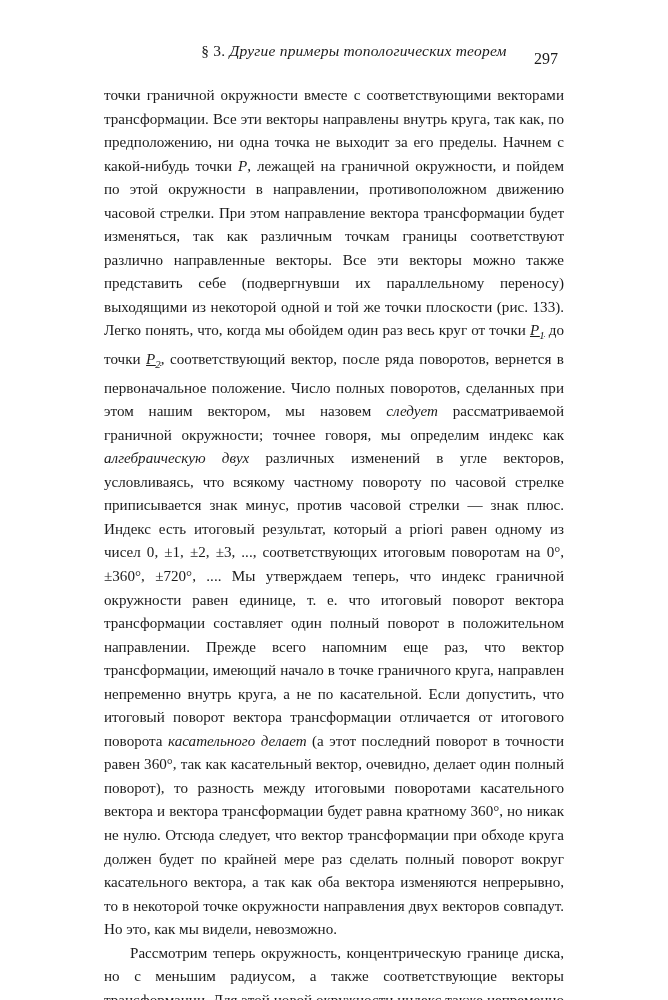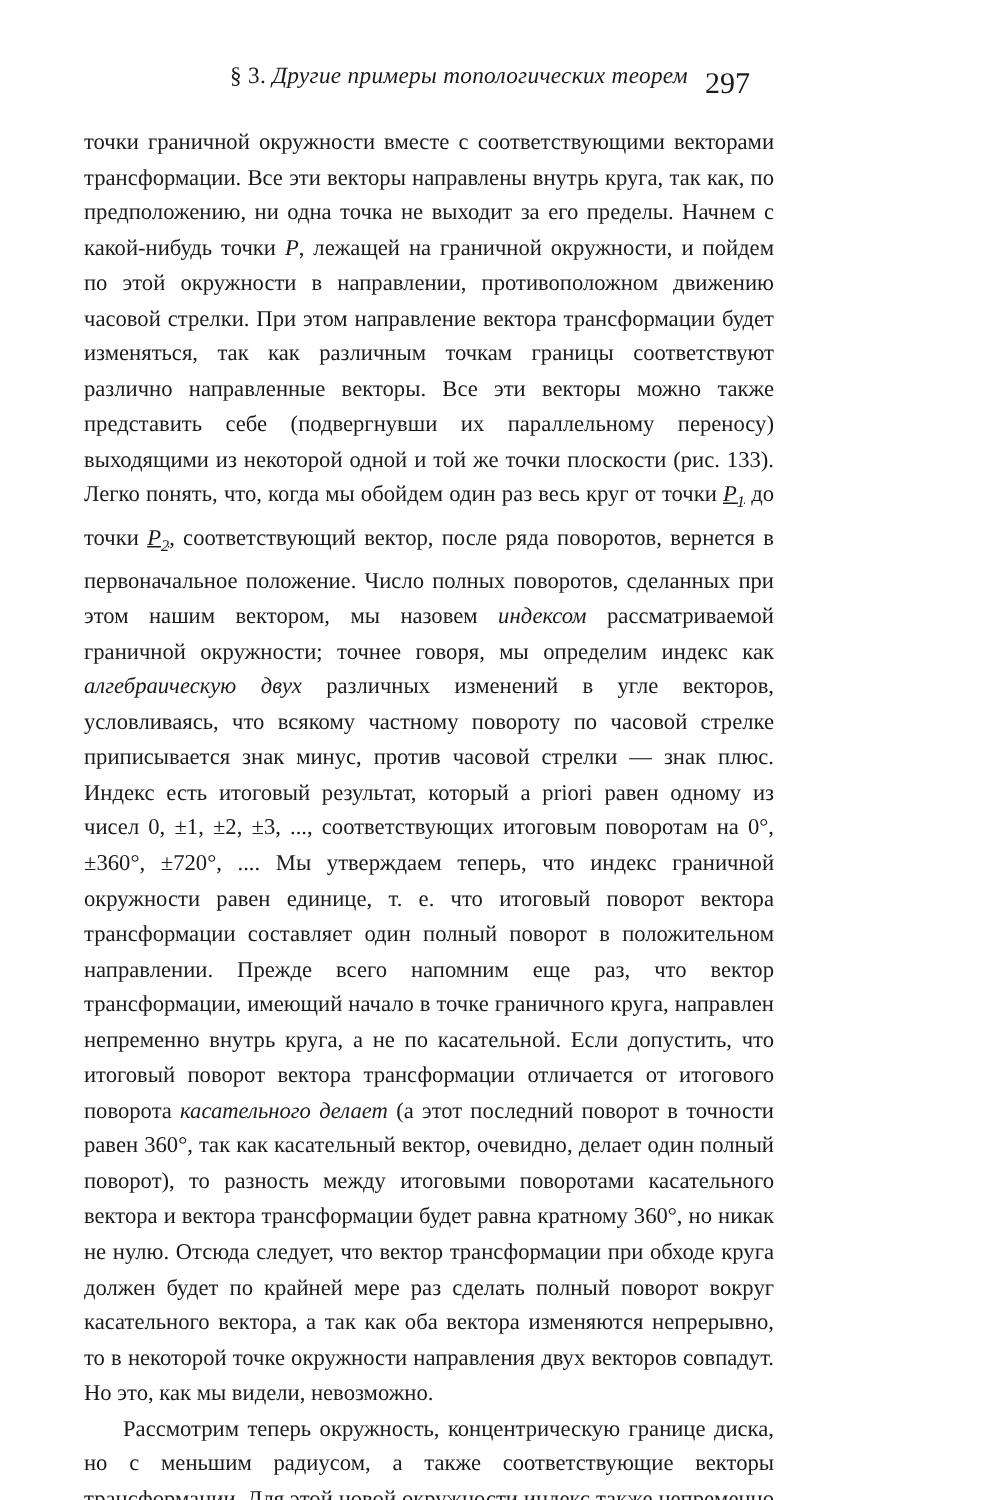--- a/index.html
+++ b/index.html
@@ -13,20 +13,21 @@
     overflow: hidden;
     font-family: "Liberation Serif", serif;
     color: #1a1a1a;
   }
   .page {
     position: relative;
     width: 572px;
     height: 1000px;
     box-sizing: border-box;
     padding: 42px 56px 40px 56px;
+    margin-left: 48px;
   }
   .header {
     display: flex;
     align-items: baseline;
     justify-content: flex-start;
     position: relative;
     height: 26px;
     margin-bottom: 16px;
   }
   .header-title {
@@ -35,23 +36,23 @@
     letter-spacing: 0.2px;
     margin: 0 auto;
     padding-left: 40px;
     white-space: nowrap;
   }
   .header-title .sect {
     font-style: normal;
   }
   .page-number {
     position: absolute;
-    right: 16px;
+    right: 6px;
     bottom: 0;
-    font-size: 20px;
+    font-size: 16px;
     font-style: normal;
   }
   .body-text {
     font-size: 15.1px;
     line-height: 23.55px;
     text-align: justify;
     text-justify: inter-word;
     hyphens: manual;
   }
   .body-text p {
@@ -85,21 +86,21 @@
       какой-нибудь точки <span class="it">P</span>, лежащей на граничной окружности, и пойдем по
       этой окружности в направлении, противоположном движению часовой
       стрелки. При этом направление вектора трансформации будет изменяться,
       так как различным точкам границы соответствуют различно
       направленные векторы. Все эти векторы можно также представить себе
       (подвергнувши их параллельному переносу) выходящими из некоторой
       одной и той же точки плоскости (рис. 133). Легко понять, что,
       когда мы обойдем один раз весь круг от точки <span class="it nowrap">P<span class="sub">1</span></span> до точки <span class="it nowrap">P<span class="sub">2</span></span>, соответствующий
       вектор, после ряда поворотов, вернется в первоначальное
       положение. Число полных поворотов, сделанных при этом нашим вектором,
-      мы назовем <span class="it">индексом</span> рассматриваемой граничной окружности;
+      мы назовем <span class="it">следует</span> рассматриваемой граничной окружности;
       точнее говоря, мы определим индекс как <span class="it">алгебраическую двух</span> различных
       изменений в угле векторов, условливаясь, что всякому частному
       повороту по часовой стрелке приписывается знак минус, против часовой
       стрелки — знак плюс. Индекс есть итоговый результат, который
       a priori равен одному из чисел 0, ±1, ±2, ±3, ..., соответствующих
       итоговым поворотам на 0°, ±360°, ±720°, .... Мы утверждаем теперь,
       что индекс граничной окружности равен единице, т. е. что итоговый
       поворот вектора трансформации составляет один полный поворот в положительном
       направлении. Прежде всего напомним еще раз, что вектор
       трансформации, имеющий начало в точке граничного круга, направлен

